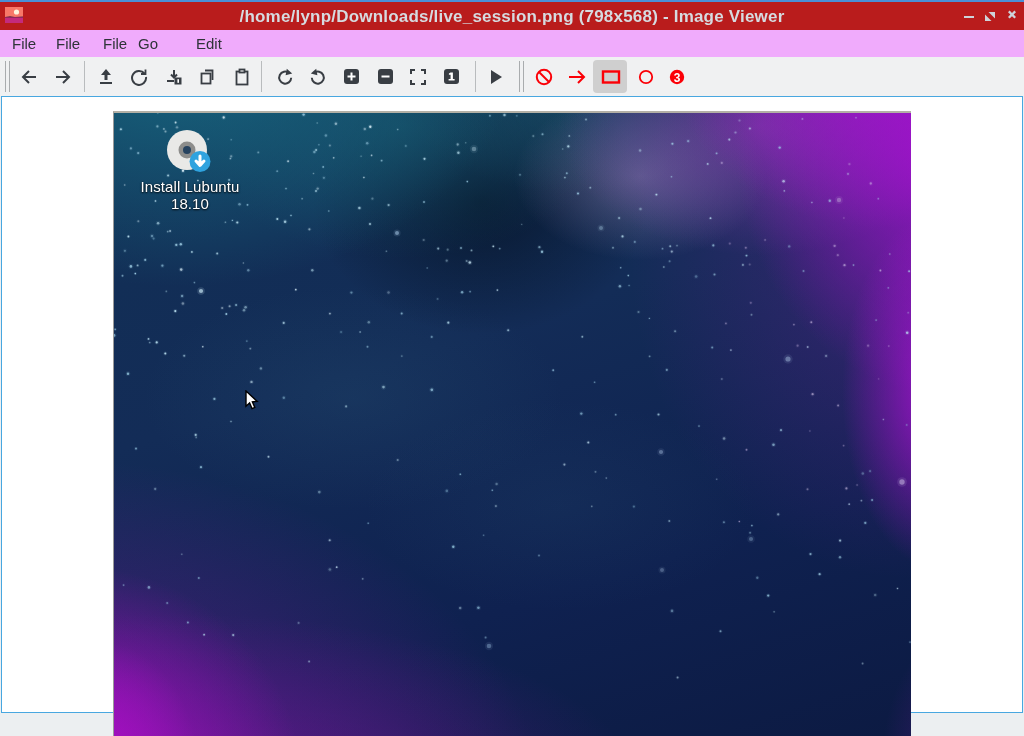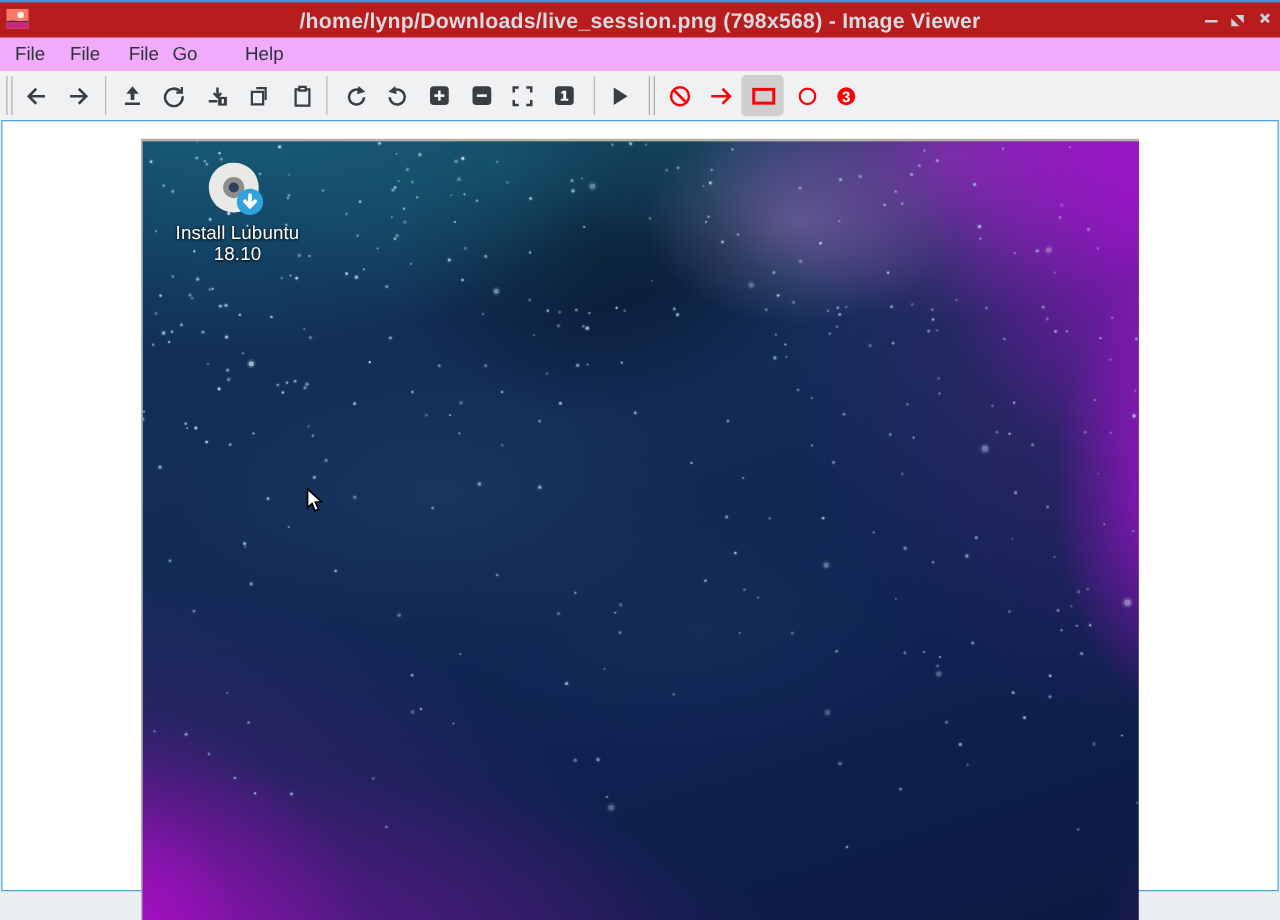--- a/index.html
+++ b/index.html
@@ -69,21 +69,21 @@
   <svg class="winbtn" style="left:1006px" width="12" height="28" viewBox="0 0 12 28">
     <path d="M2 10.2 L3.6 8.6 L6 11 L8.4 8.6 L10 10.2 L7.6 12.6 L10 15 L8.4 16.6 L6 14.2 L3.6 16.6 L2 15 L4.4 12.6 Z" fill="#ced3d9"></path>
   </svg>
 </div>
 
 <div class="menubar">
   <span style="left:12px">File</span>
   <span style="left:56px">File</span>
   <span style="left:103px">File</span>
   <span style="left:138px">Go</span>
-  <span style="left:196px">Help</span>
+  <span style="left:196px">Edit</span>
 </div>
 
 <div class="toolbar">
   <div class="handle" style="left:5px"></div>
   <div class="handle" style="left:9px"></div>
 
   <div class="tb" style="left:12px">
       <svg width="18" height="18" viewBox="0 0 18 18" fill="none" stroke="#393e44" stroke-width="2">
         <path d="M16 9 L3 9"></path>
         <path d="M9 3 L3 9 L9 15"></path>

